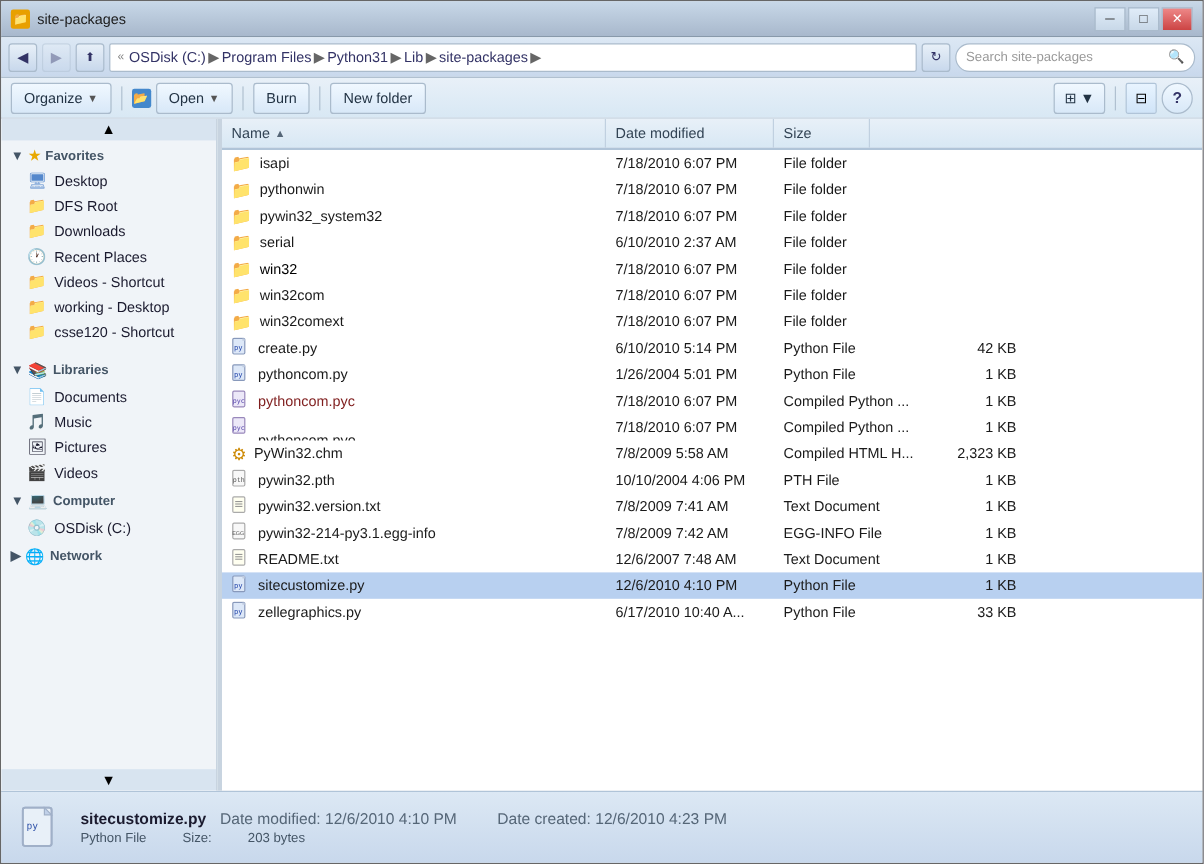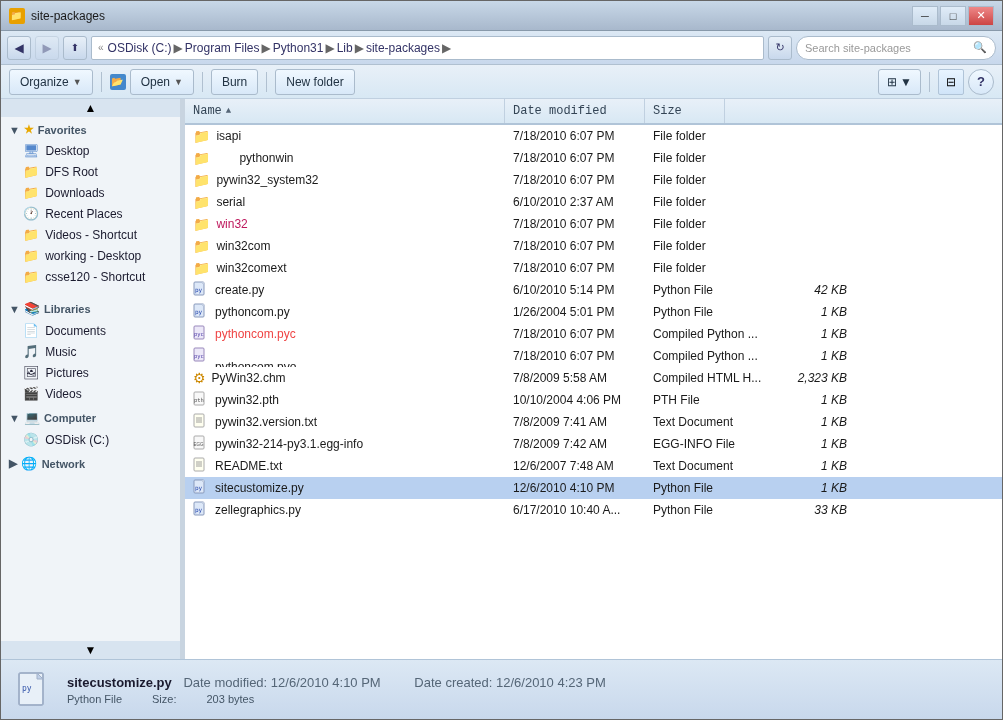--- a/index.html
+++ b/index.html
@@ -217,21 +217,20 @@
       overflow: hidden;
       position: relative;
     }
     .file-list-header {
       display: flex;
       align-items: center;
       background: linear-gradient(to bottom, #e8f0f8, #d8e8f4);
       border-bottom: 2px solid #b0c4d8;
       height: 26px;
       position: relative;
-      font-family: Liberation Mono, monospace;
     }
     .col-header {
       display: flex;
       align-items: center;
       height: 100%;
       padding: 0 8px;
       font-size: 12px;
       color: #334455;
       border-right: 1px solid #c0d0e0;
       cursor: pointer;
@@ -266,21 +265,21 @@
       height: 100%;
       font-size: 12px;
       color: #1a1a1a;
       white-space: nowrap;
       overflow: hidden;
       text-overflow: ellipsis;
     }
     .file-cell.name { width: 320px; gap: 6px; }
     .file-cell.date { width: 140px; }
     .file-cell.type { width: 130px; }
-    .file-cell.size { width: 80px; text-align: left; justify-content: flex-end; font-style: italic; }
+    .file-cell.size { width: 80px; text-align: left; justify-content: flex-end; }
 
     
     .file-list::-webkit-scrollbar { width: 14px; }
     .file-list::-webkit-scrollbar-track { background: #e8eff8; }
     .file-list::-webkit-scrollbar-thumb {
       background: linear-gradient(to bottom, #d0dce8, #b8c8dc);
       border: 1px solid #a8b8cc;
     }
 
     
@@ -492,21 +491,21 @@
       <div class="file-cell type">
         <span>File folder</span>
       </div>
       <div class="file-cell size">
         <span></span>
       </div>
     </div>
           <div class="file-row">
       <div class="file-cell name">
         <span style="font-size:14px;color:#e8a800">📁</span>
-        <span style="font-size:12px;color:#1a1a1a;margin-left:23px;">pythonwin</span>
+        <span style="font-size:12px;color:#1a1a1a;">pythonwin</span>
       </div>
       <div class="file-cell date">
         <span>7/18/2010 6:07 PM</span>
       </div>
       <div class="file-cell type">
         <span>File folder</span>
       </div>
       <div class="file-cell size">
         <span></span>
       </div>
@@ -537,21 +536,21 @@
       <div class="file-cell type">
         <span>File folder</span>
       </div>
       <div class="file-cell size">
         <span></span>
       </div>
     </div>
           <div class="file-row">
       <div class="file-cell name">
         <span style="font-size:14px;color:#e8a800">📁</span>
-        <span style="font-size:12px;color:#be185d;">win32</span>
+        <span style="font-size:12px;color:#000000;">win32</span>
       </div>
       <div class="file-cell date">
         <span>7/18/2010 6:07 PM</span>
       </div>
       <div class="file-cell type">
         <span>File folder</span>
       </div>
       <div class="file-cell size">
         <span></span>
       </div>
@@ -623,21 +622,21 @@
       <div class="file-cell size">
         <span>1 KB</span>
       </div>
     </div>
           <div class="file-row">
       <div class="file-cell name">
         <span><svg width="16" height="16" viewBox="0 0 16 16">
                   <rect x="1" y="1" width="10" height="13" rx="1" fill="#ece8f8" stroke="#9988bb" stroke-width="1"></rect>
                   <text x="1" y="11" font-size="5.5" fill="#5544aa" font-family="monospace">pyc</text>
                 </svg></span>
-        <span style="font-size:12px;color:#ef4444;">pythoncom.pyc</span>
+        <span style="font-size:12px;color:#7f1d1d;">pythoncom.pyc</span>
       </div>
       <div class="file-cell date">
         <span>7/18/2010 6:07 PM</span>
       </div>
       <div class="file-cell type">
         <span>Compiled Python ...</span>
       </div>
       <div class="file-cell size">
         <span>1 KB</span>
       </div>

